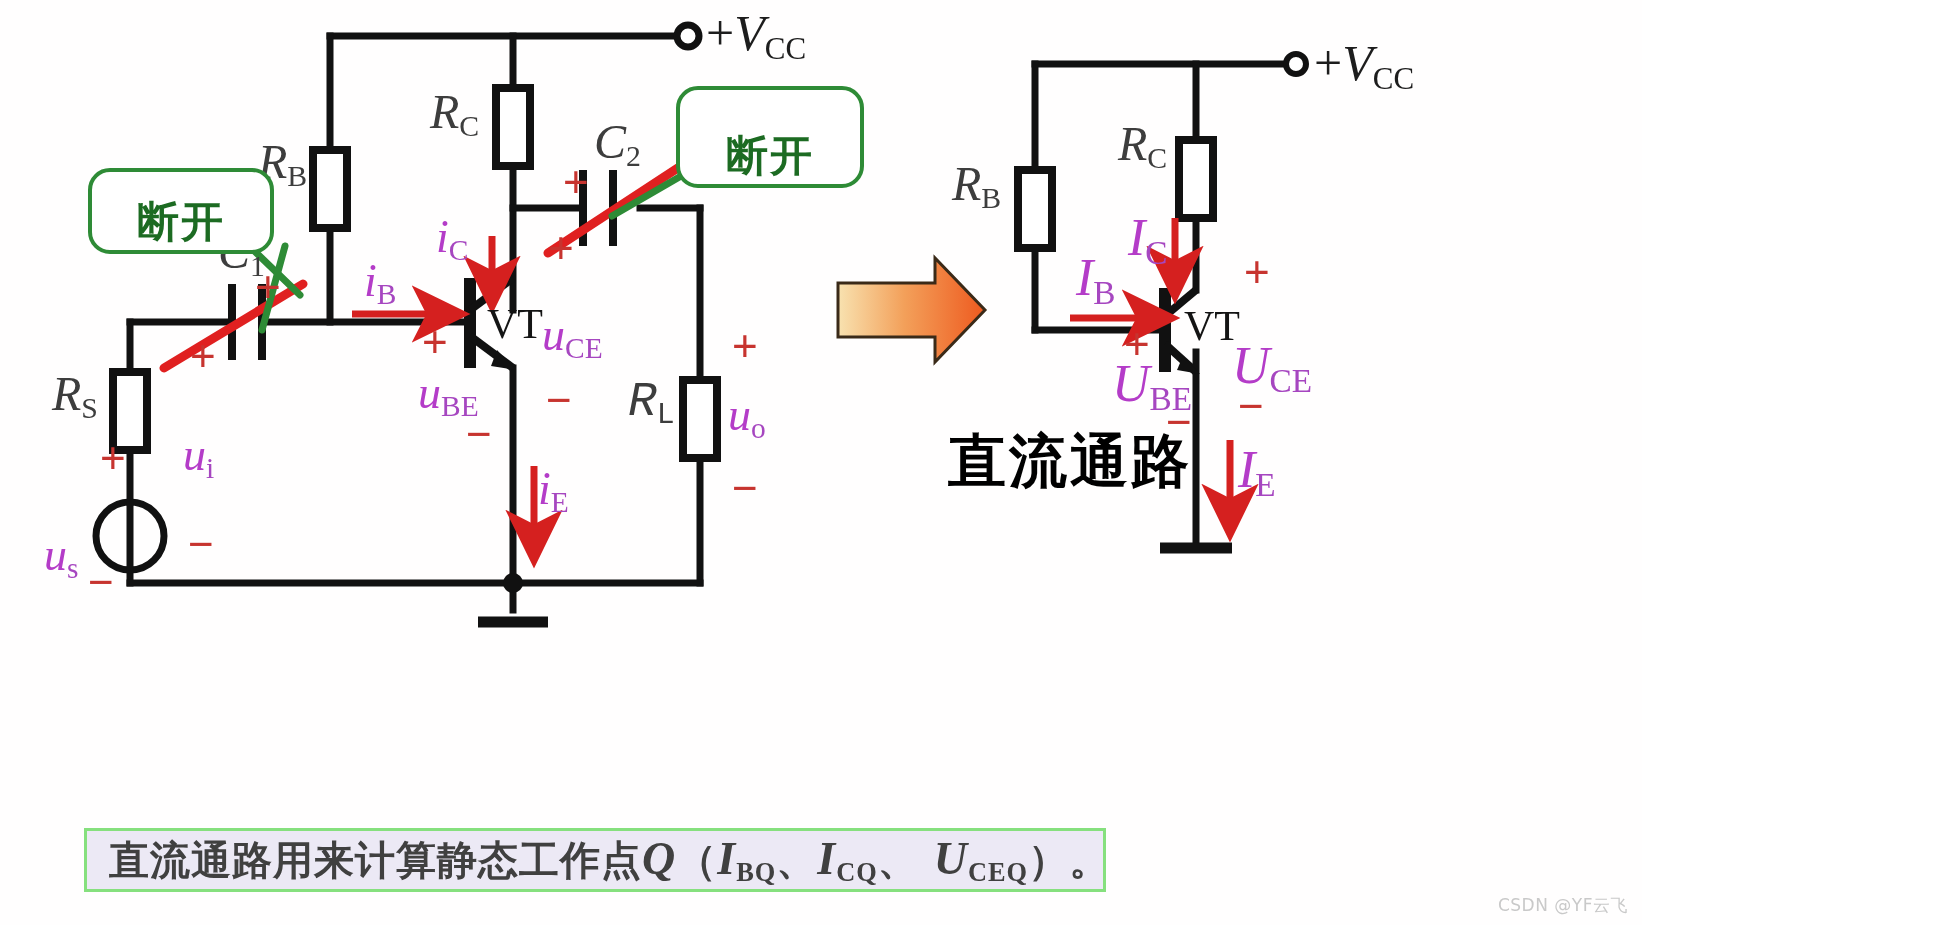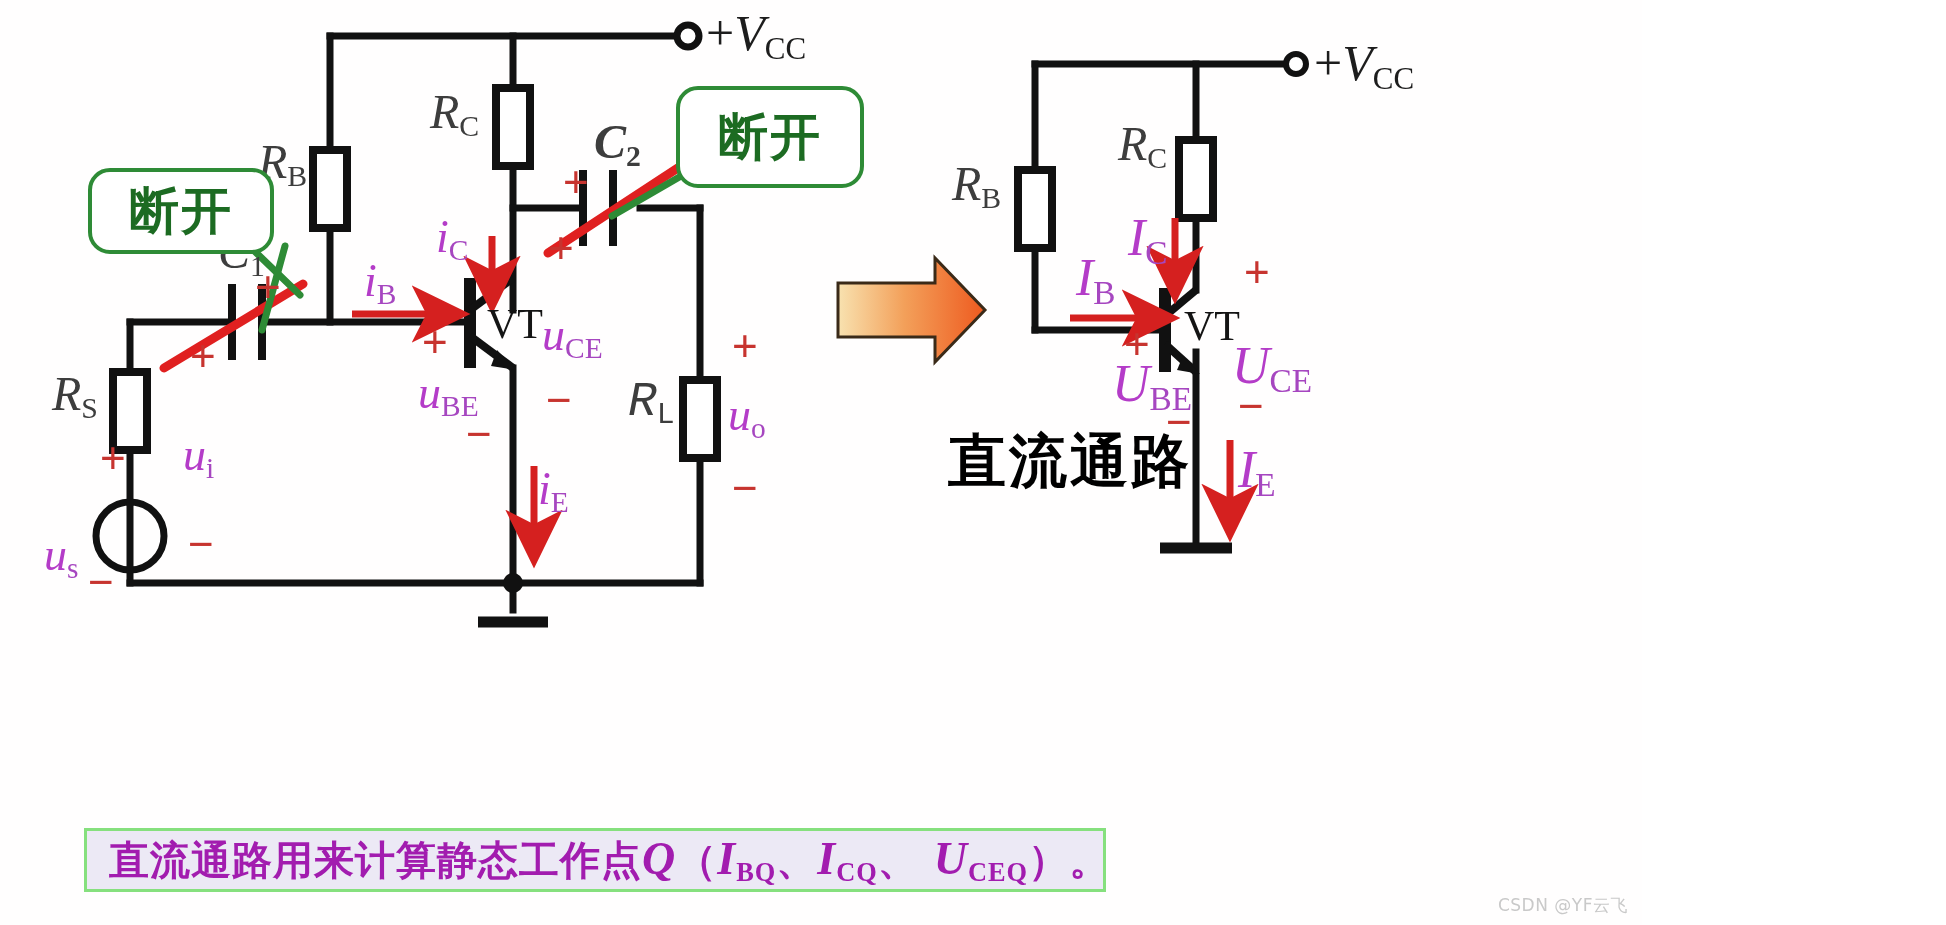--- a/index.html
+++ b/index.html
@@ -82,24 +82,24 @@
     font-size: 42px;
   }
   
   .callout {
     position: absolute;
     border: 4px solid #2e8b36;
     border-radius: 22px;
     background: #ffffff;
     color: #1c6b22;
     font-family: Liberation Sans, sans-serif;
-    font-size: 50px;
+    font-size: 42px;
     font-weight: 700;
     display: flex;
-    align-items: center;
+    align-items: flex-end;
     justify-content: center;
     letter-spacing: 2px;
   }
   .dcpath {
     font-family: "DejaVu Sans", sans-serif;
     color: #000000;
     font-size: 58px;
     font-weight: 700;
     letter-spacing: 3px;
   }
@@ -109,21 +109,21 @@
     display: flex;
     align-items: center;
     background: #ece9f5;
     border: 3px solid #86e07e;
     box-sizing: border-box;
   }
   #caption .ctext {
     font-family: "DejaVu Sans", sans-serif;
     font-weight: 700;
     font-size: 40px;
-    color: #a21caf;
+    color: #404040;
     letter-spacing: 1px;
     padding-left: 22px;
     white-space: nowrap;
   }
   #caption .ctext .mi {
     font-family: "Liberation Serif", serif;
     font-style: italic;
     font-weight: 700;
     font-size: 46px;
   }
@@ -294,21 +294,21 @@
   </div>
   <div class="lbl comp" style="left:52px; top:370px;">
     <span>R</span><span class="sub">S</span>
   </div>
   <div class="lbl comp" style="left:628px; top:378px;font-family:Liberation Mono, monospace;">
     <span>R</span><span class="sub">L</span>
   </div>
   <div class="lbl comp" style="left:218px; top:228px;">
     <span>C</span><span class="sub">1</span>
   </div>
-  <div class="lbl comp" style="left:594px; top:118px;font-weight:bold;">
+  <div class="lbl comp" style="left:594px; top:118px;">
     <span>C</span><span class="sub">2</span>
   </div>
   <div class="lbl vt" style="left:487px; top:303px;">VT</div>
 
   <div class="lbl sig" style="left:364px; top:258px;">
     <span>i</span><span class="sub">B</span>
   </div>
   <div class="lbl sig" style="left:436px; top:214px;">
     <span>i</span><span class="sub">C</span>
   </div>

